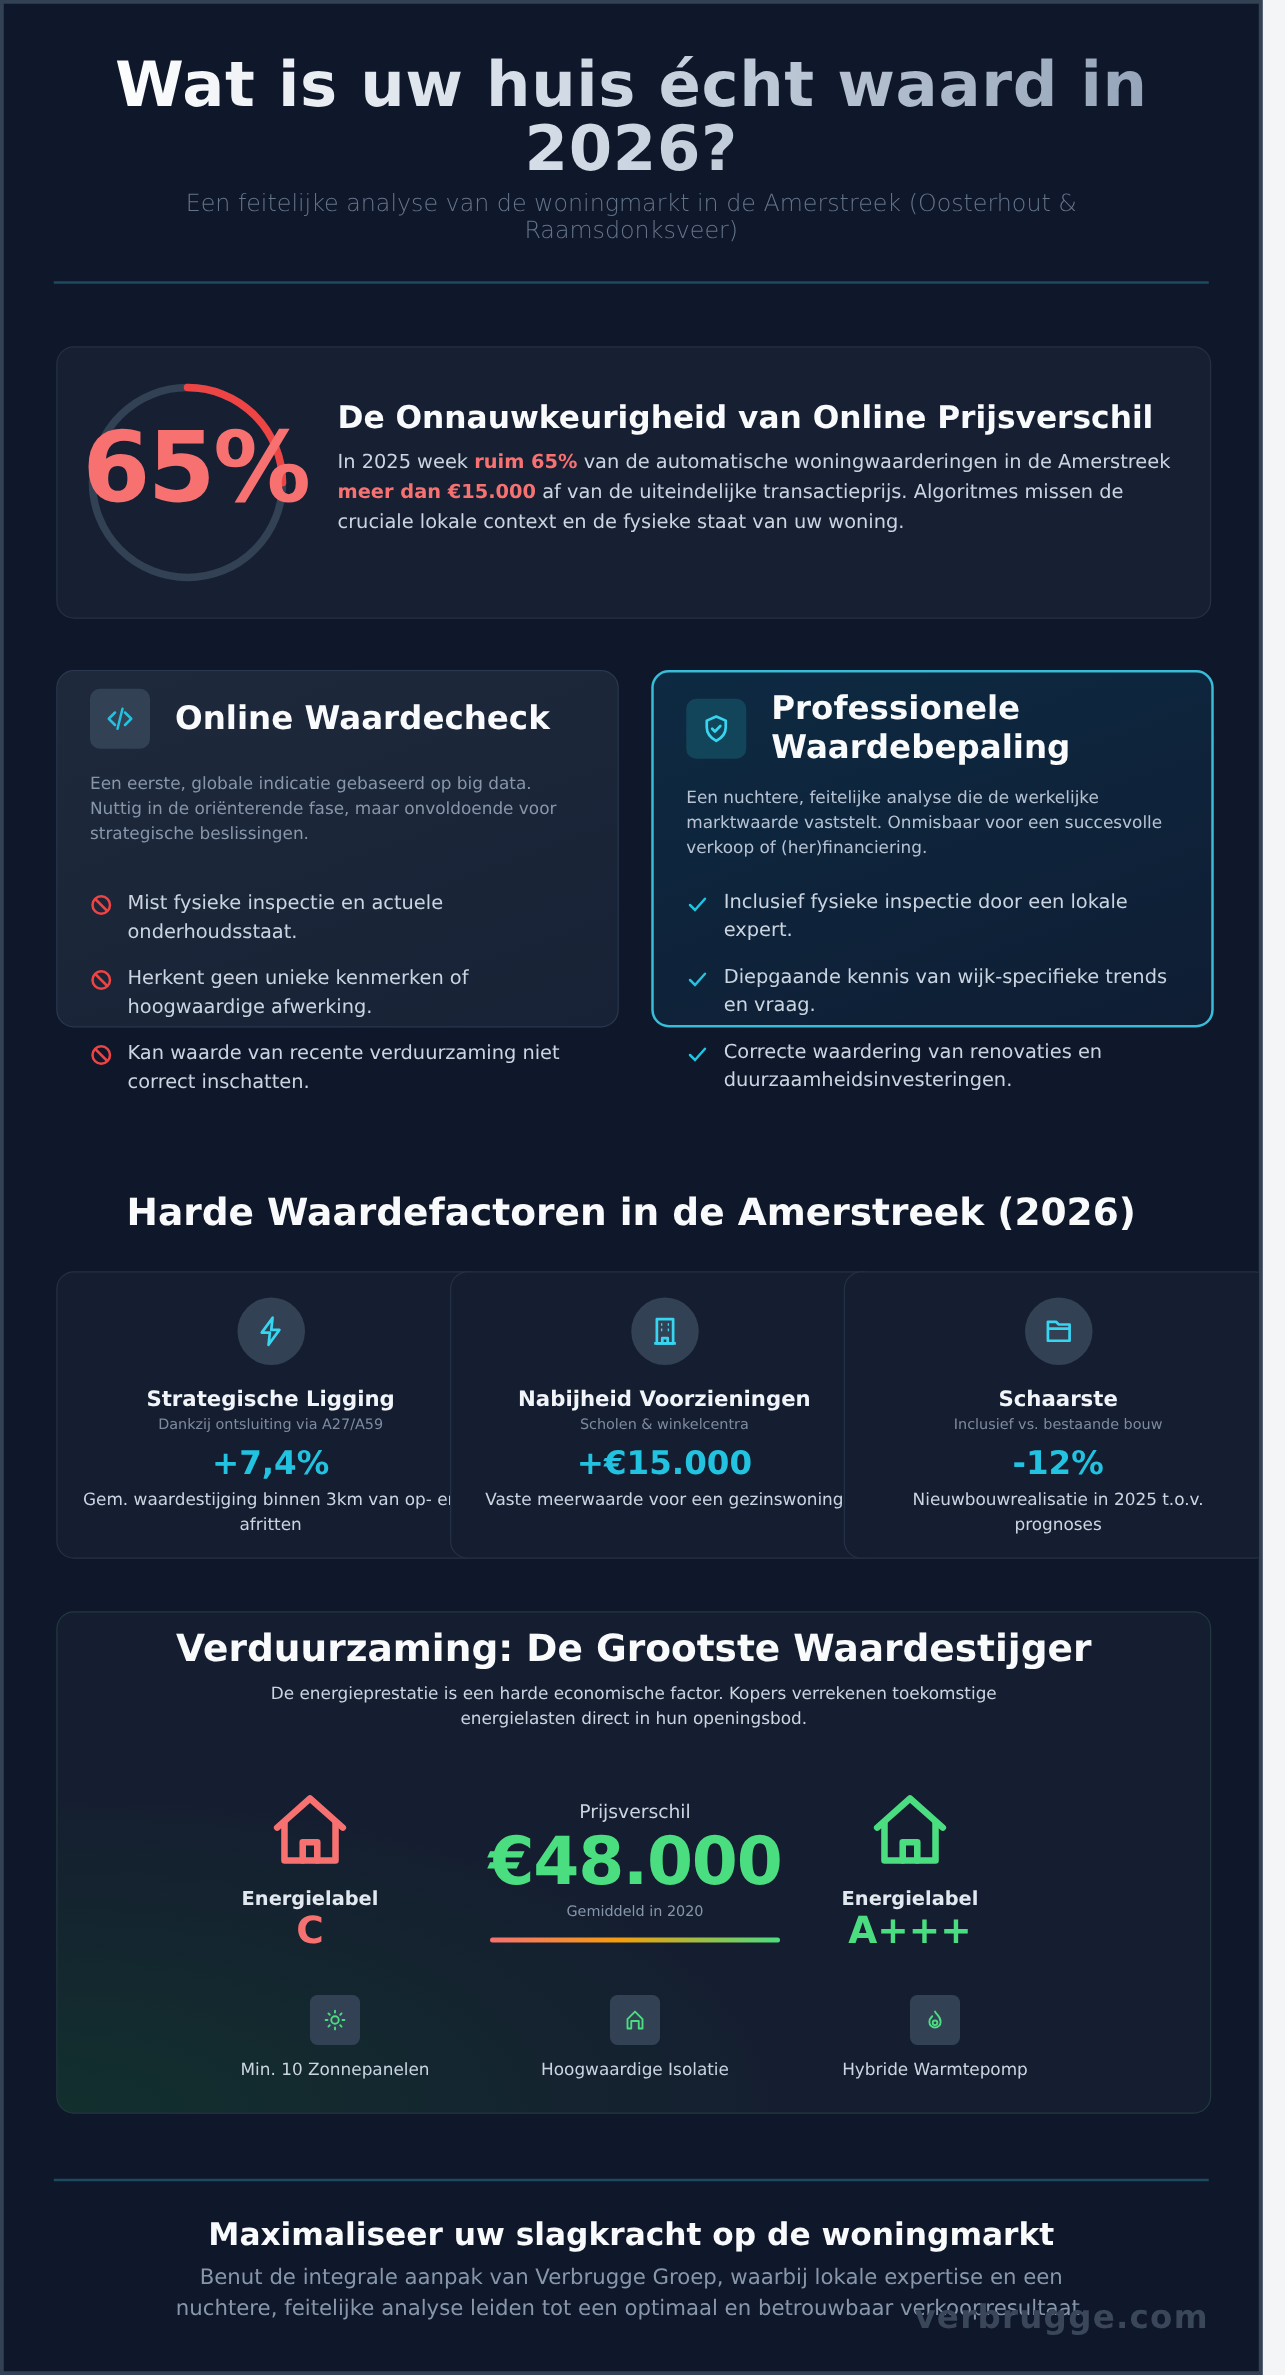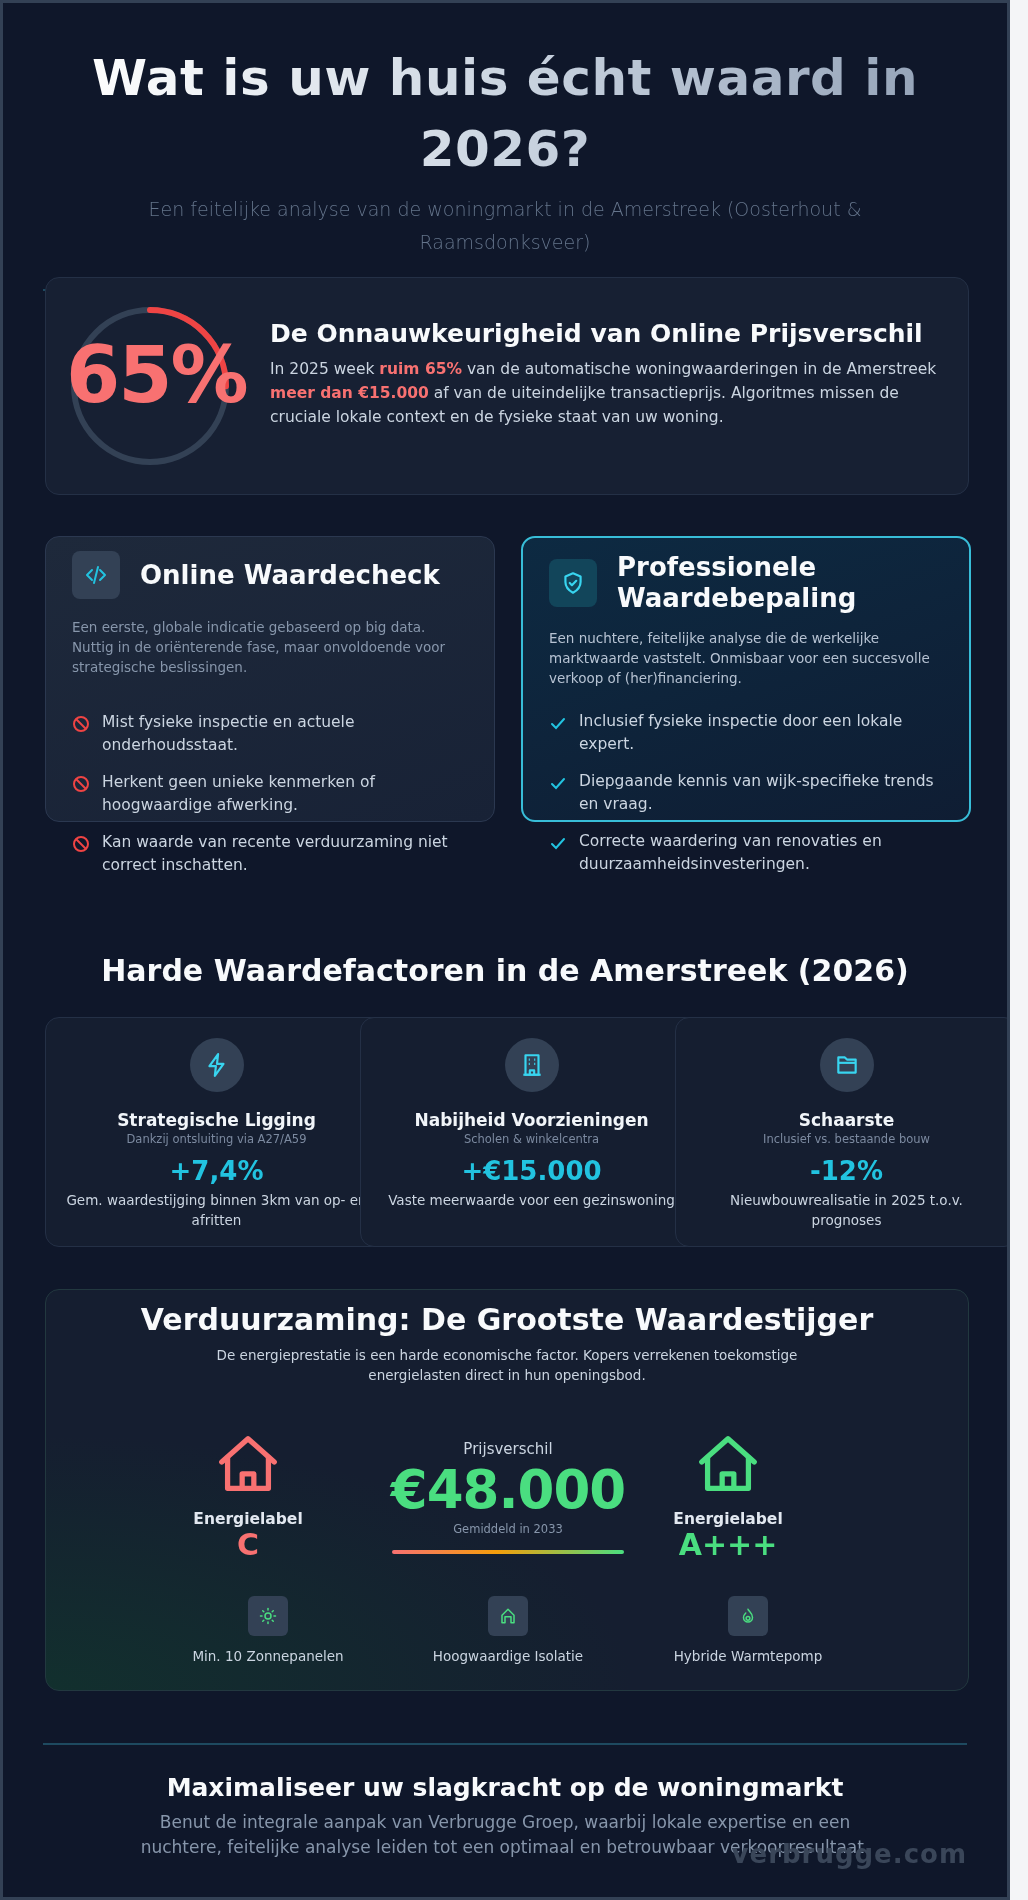--- a/index.html
+++ b/index.html
@@ -11,28 +11,28 @@
     width: 1010px; height: 1900px;
     background: #0f172a;
     border: 3px solid #334155;
     overflow: hidden;
   }
 
   
   .hero { text-align: center; padding-top: 40px; }
   .hero h1 {
     font-family: "DejaVu Sans", sans-serif;
-    font-weight: 700; font-size: 50px; line-height: 71px;
+    font-weight: 700; font-size: 50px; line-height: 51px;
     width: 860px; margin: 0 auto;
     background: linear-gradient(90deg, #ffffff 0%, #cbd5e1 50%, #94a3b8 100%);
     -webkit-background-clip: text; background-clip: text; color: transparent;
     letter-spacing: 0.5px;
   }
   .hero .sub {
-    width: 820px; margin: 8px auto 0; font-size: 19px; line-height: 33px;
+    width: 820px; margin: 8px auto 0; font-size: 19px; line-height: 21px;
     color: #64748b; font-weight: 300;
   }
   .divider { height: 2px; background: #1e4a60; margin: 0 40px; }
   .divider.top { margin-top: 30px; }
 
   
   .stat-card {
     position: absolute; left: 42px; top: 274px; width: 924px; height: 218px;
     background: #172033; border: 1px solid #243046; border-radius: 14px;
   }
@@ -268,21 +268,21 @@
           <path d="M5 9.5V20h14V9.5"></path>
           <path d="M10 20v-5h4v5"></path>
         </svg>
       <div class="hl-title">Energielabel</div>
       <div class="hl-val" style="color:#f87171">C</div>
     </div>
 
     <div class="price">
       <div class="plabel">Prijsverschil</div>
       <div class="pval">€48.000</div>
-      <div class="pnote">Gemiddeld in 2033</div>
+      <div class="pnote">Gemiddeld in 2020</div>
       <div class="pbar"></div>
     </div>
 
     <div class="house" style="left:602px">
       <svg viewBox="0 0 24 24" fill="none" stroke="#4ade80" stroke-width="1.8" stroke-linecap="round" stroke-linejoin="round">
           <path d="M3 11L12 3l9 8"></path>
           <path d="M5 9.5V20h14V9.5"></path>
           <path d="M10 20v-5h4v5"></path>
         </svg>
       <div class="hl-title">Energielabel</div>

